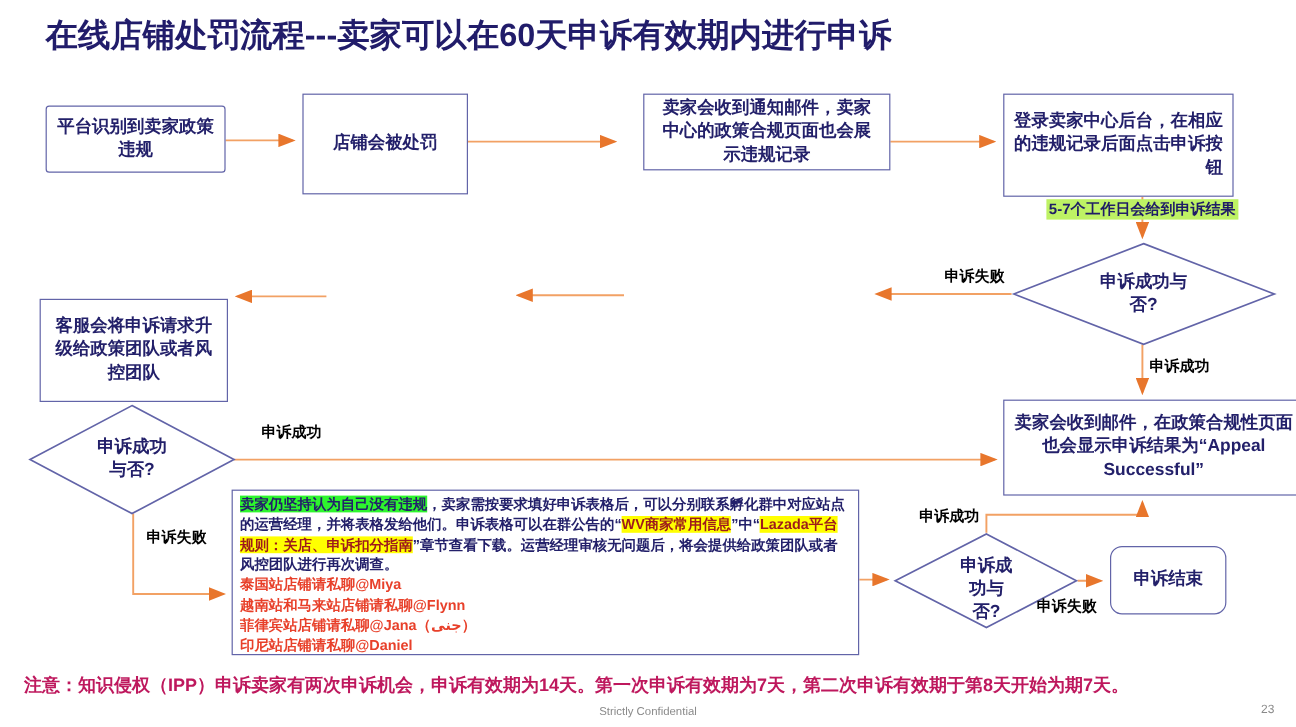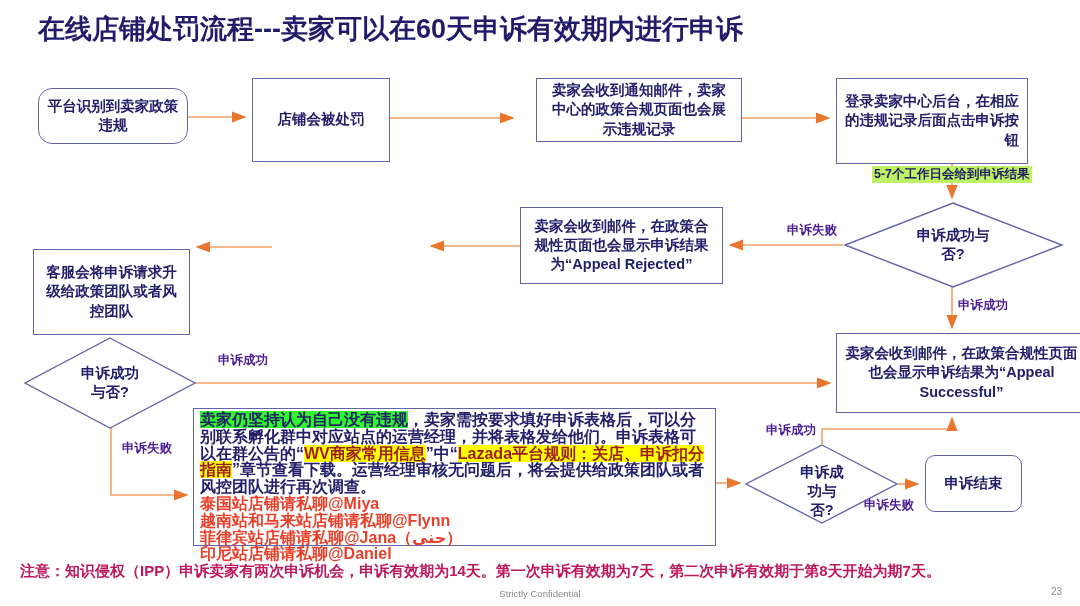--- a/index.html
+++ b/index.html
@@ -3,27 +3,27 @@
 <meta charset="utf-8">
 <style>
   html,body{margin:0;padding:0;background:#e9e9e9;}
   .slide{position:relative;width:1080px;height:606px;background:#ffffff;overflow:hidden;
          font-family:"Liberation Sans","DejaVu Sans",sans-serif;}
   .title{position:absolute;left:38px;top:11px;font-size:27px;font-weight:bold;color:#211C6A;white-space:nowrap;}
   svg.connectors{position:absolute;left:0;top:0;width:1080px;height:606px;}
   .node{position:absolute;box-sizing:border-box;border:1.4px solid #6264A8;background:#ffffff;
         color:#23206A;font-size:14.5px;font-weight:bold;display:flex;align-items:center;justify-content:center;
         text-align:center;line-height:1.32;padding:4px 8px;}
-  .rounded{border-radius:14px;}
+  .rounded{border-radius:3px;}
   .dtext{position:absolute;color:#23206A;font-size:14.5px;font-weight:bold;text-align:center;line-height:1.3;}
-  .elabel{position:absolute;color:#4c1d95;font-size:12.5px;font-weight:bold;white-space:nowrap;}
+  .elabel{position:absolute;color:#000000;font-size:12.5px;font-weight:bold;white-space:nowrap;}
   .sla{position:absolute;left:872px;top:166px;background:#bef264;color:#1F1C66;font-size:12.5px;
        font-weight:bold;padding:0 2px;white-space:nowrap;}
   .detail{position:absolute;left:193px;top:408px;width:523px;height:138px;box-sizing:border-box;
-          border:1.4px solid #6264A8;background:#ffffff;padding:3px 6px;font-size:16px;font-weight:bold;
+          border:1.4px solid #6264A8;background:#ffffff;padding:3px 6px;font-size:12px;font-weight:bold;
           line-height:16.8px;color:#23206A;text-align:left;}
   .seg-plain{color:#23206A;}
   .seg-green{background:#2EF52E;color:#23206A;}
   .seg-yellow{background:#FFFF00;color:#9E1B1B;}
   .contact{color:#E8402A;}
   .note{position:absolute;left:20px;top:562px;width:1050px;font-size:15px;font-weight:bold;color:#be185d;white-space:nowrap;}
   .footer{position:absolute;left:0;top:588px;width:100%;text-align:center;font-size:9.5px;color:#8a8a8a;}
   .page{position:absolute;right:18px;top:586px;font-size:10px;color:#8a8a8a;}
 </style>
 </head>
@@ -62,21 +62,20 @@
     </g>
   </svg>
 
   <div class="node rounded" style="left:38px;top:88px;width:150px;height:56px;">平台识别到卖家政策违规</div>
   <div class="node" style="left:252px;top:78px;width:138px;height:84px;">店铺会被处罚</div>
   <div class="node" style="left:520px;top:78px;width:206px;height:64px;margin-left:16px;">卖家会收到通知邮件，卖家中心的政策合规页面也会展示违规记录</div>
   <div class="node" style="left:836px;top:78px;width:192px;height:86px;text-align:right;">登录卖家中心后台，在相应的违规记录后面点击申诉按钮</div>
 
   <div class="sla">5-7个工作日会给到申诉结果</div>
 
-  <div class="node" style="left:520px;top:207px;width:203px;height:77px;">卖家会收到邮件，在政策合规性页面也会显示申诉结果为“Appeal Rejected”</div>
   <div class="node" style="left:33px;top:204px;width:157px;height:86px;margin-top:45px;">客服会将申诉请求升级给政策团队或者风控团队</div>
   <div class="node" style="left:836px;top:333px;width:251px;height:80px;">卖家会收到邮件，在政策合规性页面也会显示申诉结果为“Appeal Successful”</div>
   <div class="node rounded" style="left:925px;top:455px;width:97px;height:57px;border-radius:10px;">申诉结束</div>
 
   <div class="dtext" style="left:912px;top:226px;width:82px;">申诉成功与否?</div>
   <div class="dtext" style="left:78px;top:364px;width:64px;">申诉成功与否?</div>
   <div class="dtext" style="left:796px;top:463px;width:52px;">申诉成功与否?</div>
 
   <div class="elabel" style="left:787px;top:222px;">申诉失败</div>
   <div class="elabel" style="left:958px;top:297px;">申诉成功</div>

